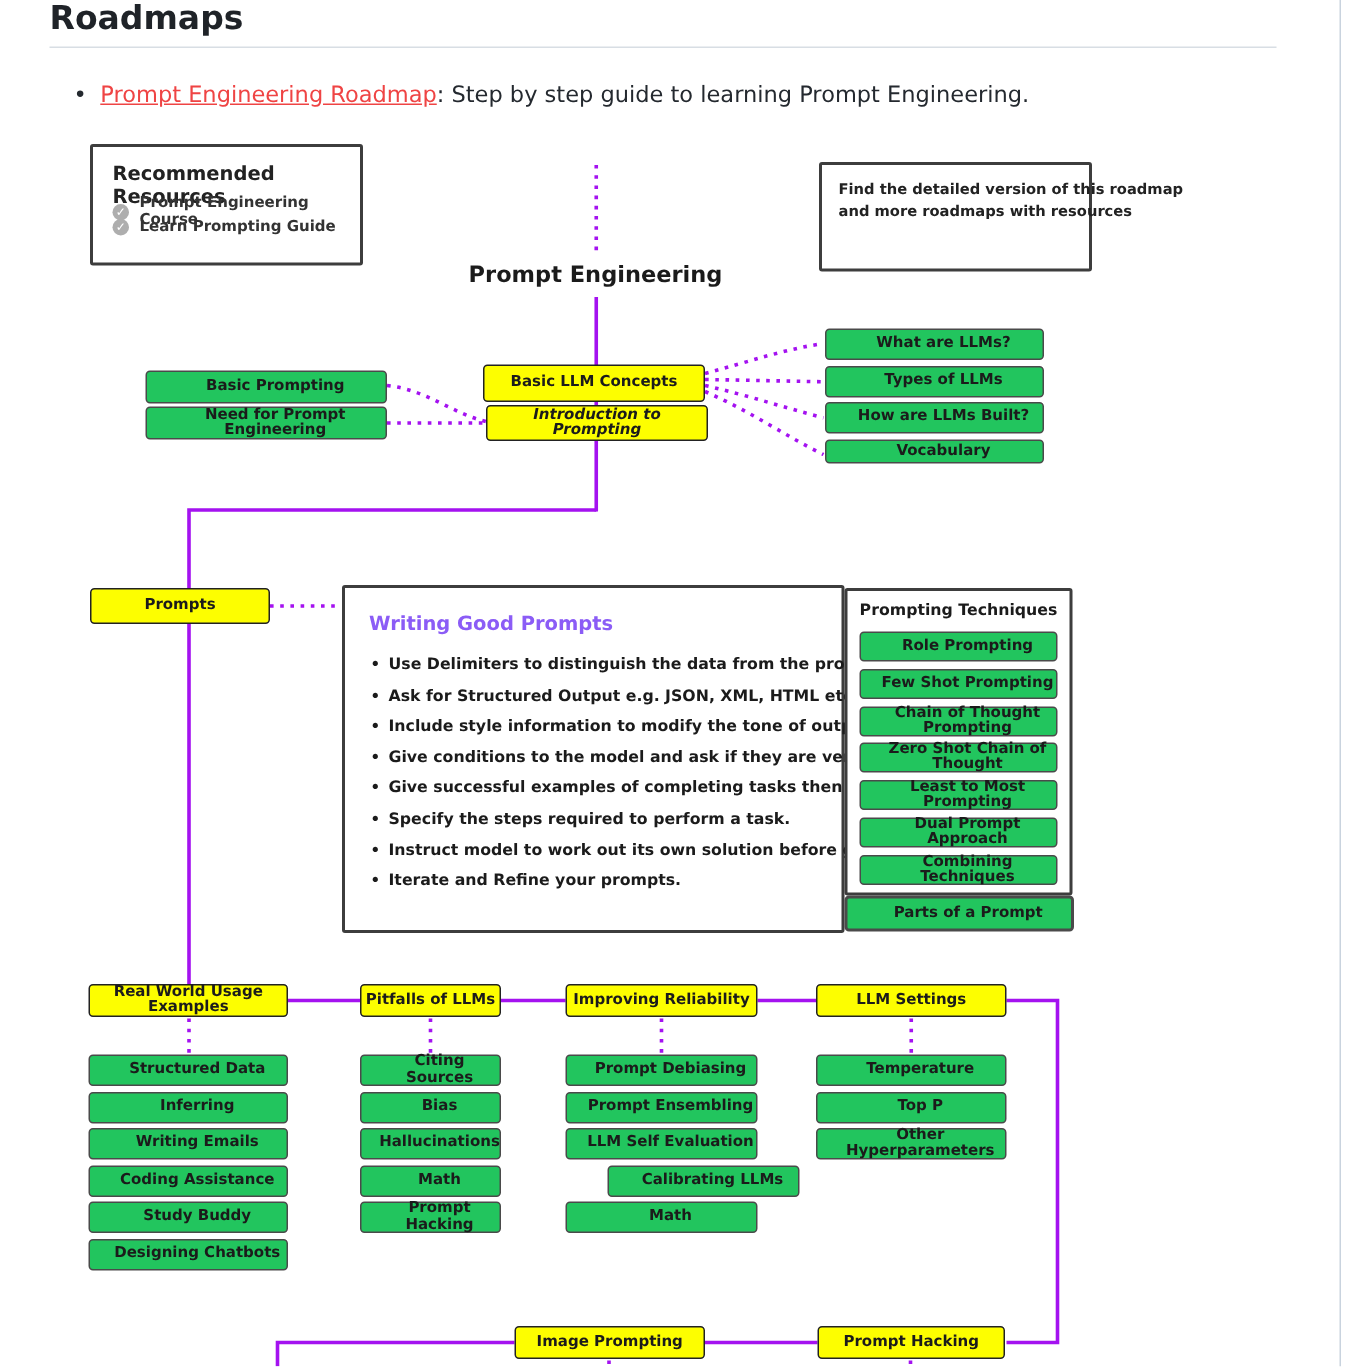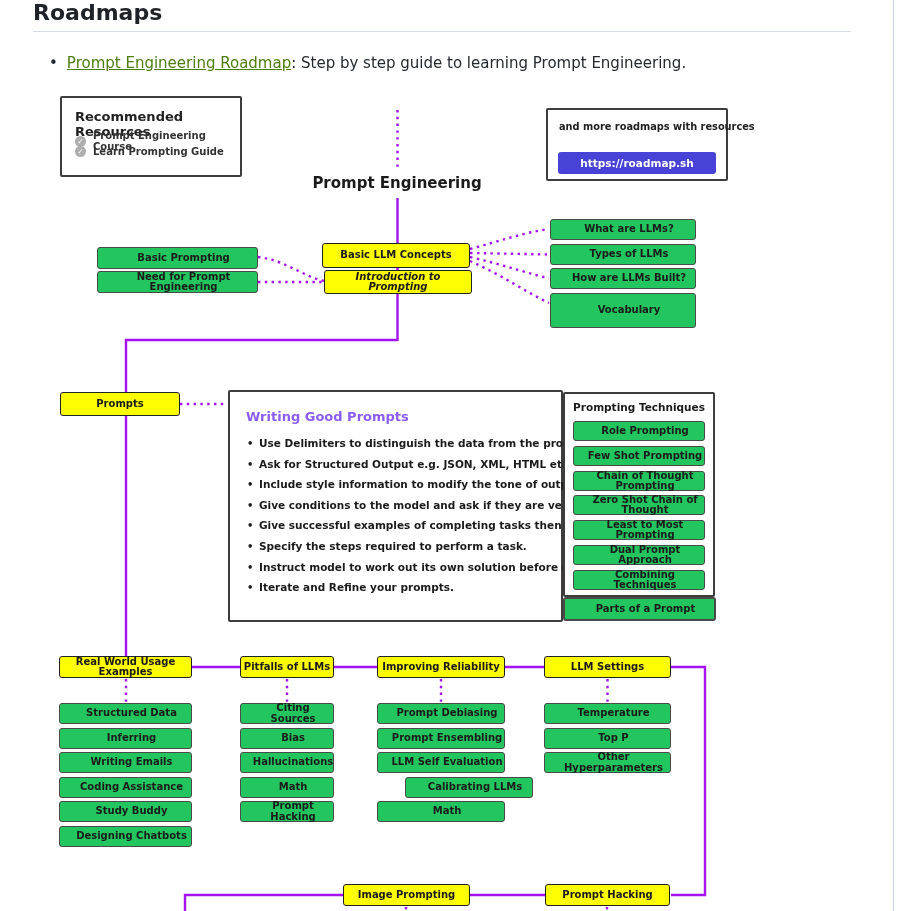--- a/index.html
+++ b/index.html
@@ -7,21 +7,21 @@
     width:911px;height:911px;position:relative;background:#ffffff;
     font-family:"DejaVu Sans","Liberation Sans",sans-serif;color:#24292f;overflow:hidden;
   }
   .abs{position:absolute;box-sizing:border-box;}
 
   
   .page-title{left:33px;top:0px;font-size:22px;font-weight:bold;color:#1f2328;}
   .rule{left:33px;top:31px;width:818px;height:1px;background:#d8dee4;}
   .intro-row{left:49px;top:54px;font-size:15px;display:flex;align-items:baseline;}
   .bullet-dot{font-size:15px;margin-right:9px;color:#24292f;}
-  .road-link{color:#4d7c0f;text-decoration:underline;cursor:pointer;}
+  .road-link{color:#ef4444;text-decoration:underline;cursor:pointer;}
   .pane-divider{left:893px;top:0;width:1px;height:911px;background:#c9d3de;}
 
   
   svg.connectors{position:absolute;left:0;top:0;width:911px;height:911px;}
   .node{
     position:absolute;box-sizing:border-box;display:flex;align-items:center;justify-content:center;
     text-align:center;font-weight:bold;color:#1b1b1b;border-radius:3px;line-height:1.05;
   }
   .ybox{background:#fdfe00;border:1.8px solid #222;font-size:10px;}
   .tbox{background:#22c55e;border:1.6px solid #4a4a4a;font-size:10px;padding-left:12px;}
@@ -108,36 +108,36 @@
     <span>Prompt Engineering Course</span>
   </div>
   <div class="rr-item" style="top:48px;">
     <span class="check-icon">✓</span>
     <span>Learn Prompting Guide</span>
   </div>
 </div>
 
 <div class="panel" style="left:546px;top:108px;width:182px;height:73px;">
   <div class="promo-text">
+    <div>Find the detailed version of this roadmap</div>
     <div>and more roadmaps with resources</div>
   </div>
-  <div class="promo-btn">https://roadmap.sh</div>
 </div>
 
 <div class="abs main-title">Prompt Engineering</div>
 
 <div class="node tbox" style="left:97px;top:247px;width:161px;height:22px;">Basic Prompting</div>
 <div class="node tbox" style="left:97px;top:271px;width:161px;height:22px;">Need for Prompt Engineering</div>
 <div class="node ybox" style="left:322px;top:243px;width:148px;height:25px;">Basic LLM Concepts</div>
 <div class="node ybox" style="left:324px;top:270px;width:148px;height:24px;font-style:italic;">Introduction to Prompting</div>
 
 <div class="node tbox" style="left:550px;top:219px;width:146px;height:21px;">What are LLMs?</div>
 <div class="node tbox" style="left:550px;top:244px;width:146px;height:21px;">Types of LLMs</div>
 <div class="node tbox" style="left:550px;top:268px;width:146px;height:21px;">How are LLMs Built?</div>
-<div class="node tbox" style="left:550px;top:293px;width:146px;height:35px;">Vocabulary</div>
+<div class="node tbox" style="left:550px;top:293px;width:146px;height:16px;">Vocabulary</div>
 
 <div class="node ybox" style="left:60px;top:392px;width:120px;height:24px;">Prompts</div>
 
 <div class="panel" style="left:228px;top:390px;width:335px;height:232px;">
   <div class="wgp-title">Writing Good Prompts</div>
   <ul class="wgp-list">
     <li>Use Delimiters to distinguish the data from the prompt.</li>
     <li>Ask for Structured Output e.g. JSON, XML, HTML etc.</li>
     <li>Include style information to modify the tone of output.</li>
     <li>Give conditions to the model and ask if they are verified.</li>

